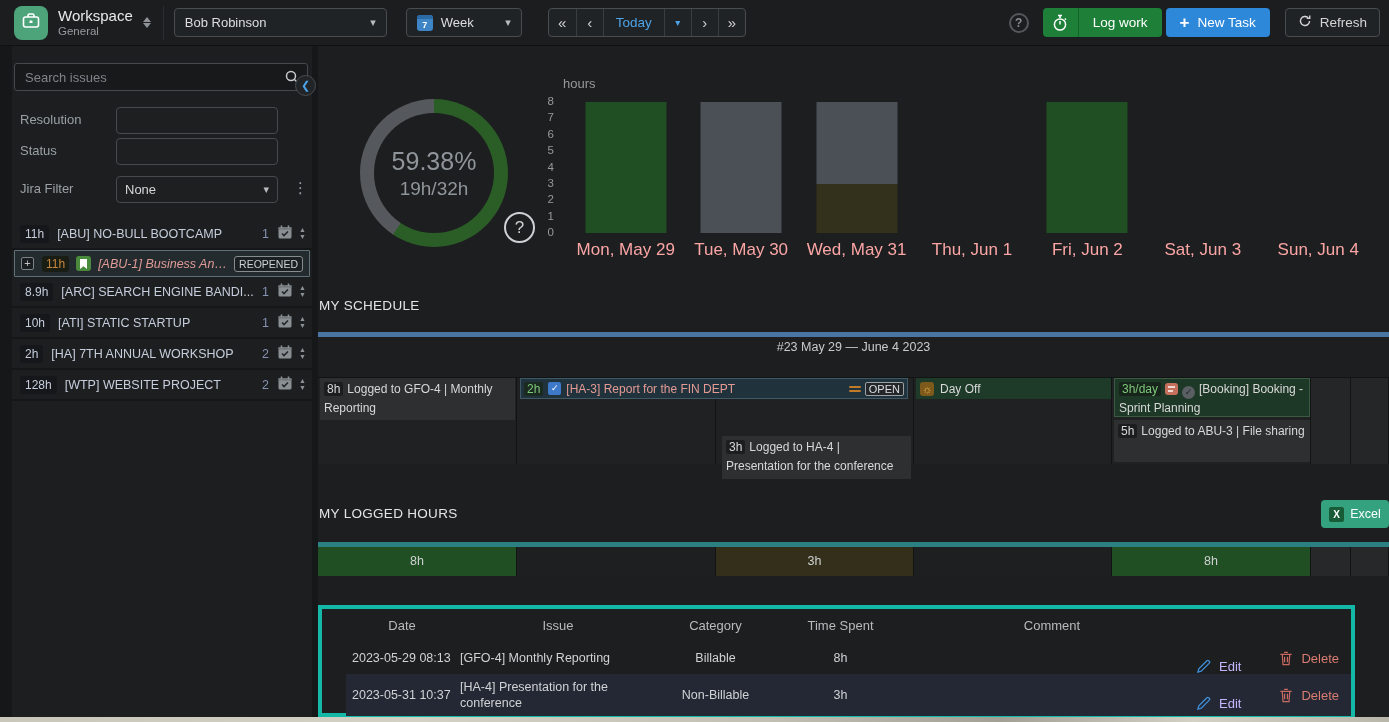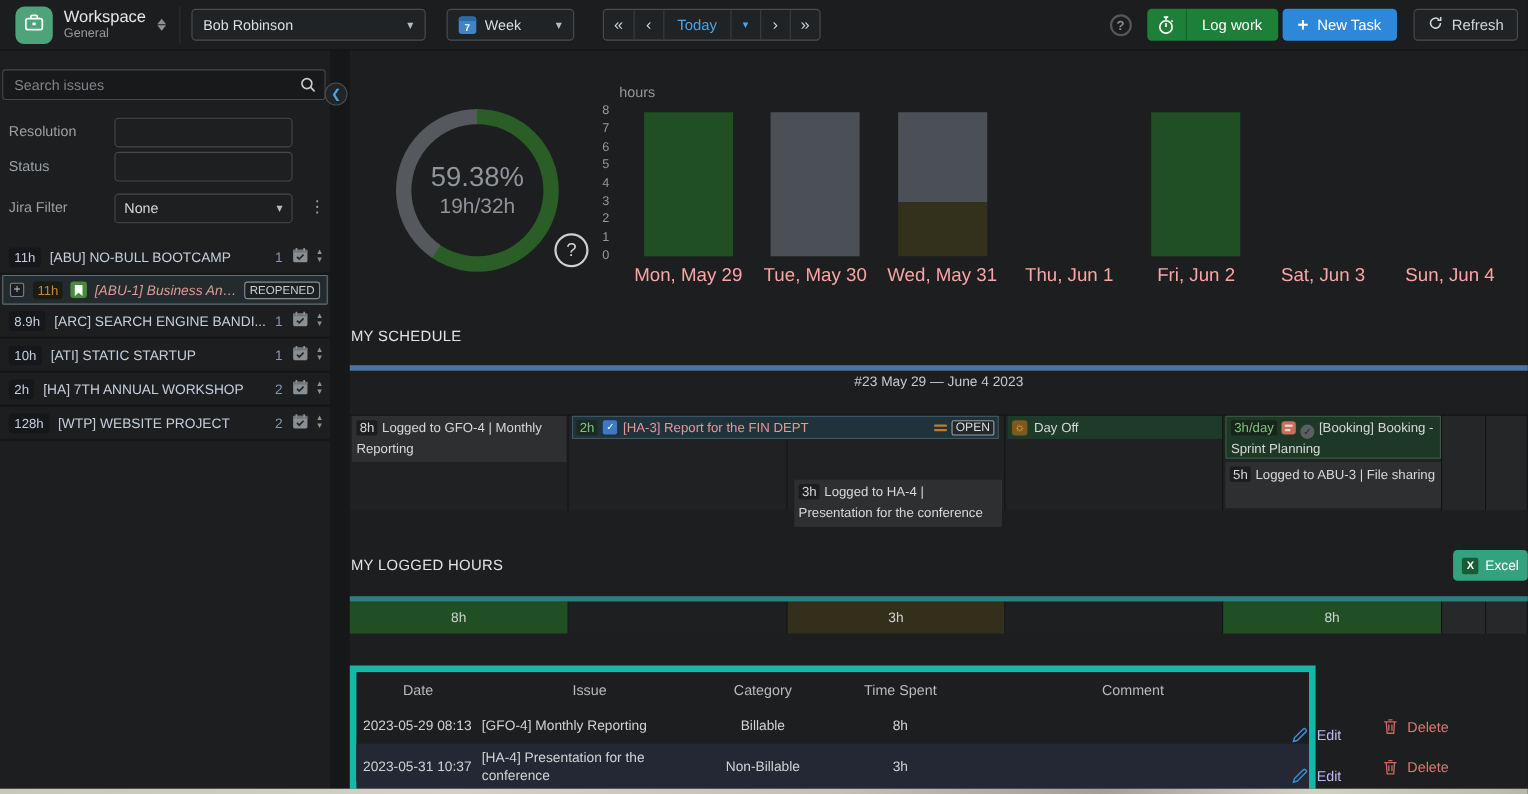--- a/index.html
+++ b/index.html
@@ -37,21 +37,21 @@
   .topbar-right{margin-left:auto;display:flex;align-items:center;margin-right:9px;}
   .help-circle{width:20px;height:20px;border-radius:50%;border:2px solid #55585b;color:#8a8d90;font-size:12px;font-weight:bold;display:flex;align-items:center;justify-content:center;margin-right:14px;cursor:pointer;}
   .logwork{height:29px;background:#1e8038;border-radius:4px;display:flex;align-items:stretch;overflow:hidden;margin-right:4px;cursor:pointer;}
   .logwork .timer-seg{width:36px;display:flex;align-items:center;justify-content:center;border-right:1px solid #14632b;}
   .logwork .label-seg{display:flex;align-items:center;padding:0 14px;color:#fff;font-size:13.5px;}
   .newtask{height:29px;background:#2e88d9;border-radius:4px;display:flex;align-items:center;padding:0 14px;color:#fff;margin-right:15px;cursor:pointer;font-size:13.5px;}
   .newtask .plus{font-size:17px;margin-right:8px;font-weight:bold;}
   .refresh{height:29px;background:#202325;border:1px solid #4a4d50;border-radius:4px;display:flex;align-items:center;padding:0 12px;color:#d5d5d5;cursor:pointer;font-size:13.5px;}
   .refresh svg{margin-right:8px;}
   
-  .sidebar{position:absolute;left:0;top:46px;width:300px;bottom:0;background:#1c1e1f;}
+  .sidebar{position:absolute;left:12px;top:46px;width:300px;bottom:0;background:#1c1e1f;}
   .search-wrap{position:absolute;left:2px;top:17px;width:294px;height:28px;}
   .search-input{width:100%;height:100%;background:#17191b;border:1px solid #45484c;border-radius:3px;color:#cfd2d5;font-size:13px;padding:0 30px 0 10px;font-family:inherit;}
   .search-input::placeholder{color:#808488;}
   .search-ic{position:absolute;right:8px;top:6px;}
   .collapse-btn{position:absolute;left:295px;top:75px;width:21px;height:21px;border-radius:50%;background:#222527;border:1px solid #4a4d50;color:#4da3e8;display:flex;align-items:center;justify-content:center;font-size:11px;cursor:pointer;z-index:5;}
   .filter-row{position:absolute;left:0;width:300px;height:27px;}
   .filter-label{position:absolute;left:8px;top:5px;color:#9aa0a4;font-size:13px;}
   .filter-input{position:absolute;left:104px;top:0;width:162px;height:27px;background:#1d1f21;border:1px solid #47494d;border-radius:4px;color:#d5d7d9;font-family:inherit;padding:0 8px;font-size:12.5px;}
   .filter-select{position:absolute;left:104px;top:0;width:162px;height:27px;background:#1d1f21;border:1px solid #47494d;border-radius:4px;display:flex;align-items:center;padding:0 8px;color:#d5d7d9;cursor:pointer;font-size:13px;}
   .kebab{position:absolute;left:281px;top:3px;color:#9aa0a6;font-size:15px;letter-spacing:0;cursor:pointer;}
@@ -118,21 +118,21 @@
   
   .excel-btn{position:absolute;left:1003px;top:454px;width:68px;height:28px;background:#35a27f;border-radius:4px;display:flex;align-items:center;justify-content:center;color:#fff;font-size:12.5px;cursor:pointer;}
   .excel-ic{width:15px;height:15px;border-radius:2px;background:#185c37;color:#fff;font-size:10px;font-weight:bold;line-height:15px;text-align:center;margin-right:6px;}
   .lh-bar-accent{position:absolute;left:0;top:496px;width:1071px;height:5px;background:#2b8181;}
   .lh-bar{position:absolute;left:0;top:501px;width:1071px;height:29px;display:grid;grid-template-columns:199px 199px 198px 198px 199px 40px 38px;}
   .lh-cell{border-right:1px solid #121314;text-align:center;line-height:29px;font-size:12.5px;color:#cfd1d3;background:#1d1f20;}
   .lh-logged{background:#1f4f23;}
   .lh-nonbillable{background:#332f1a;}
   .lh-weekend{background:#26282a;}
   
-  .wtable{position:absolute;left:0;top:559px;width:878px;height:112px;border:6px solid #14b8a6;}
+  .wtable{position:absolute;left:0;top:559px;width:1037px;height:112px;border:4px solid #14b8a6;padding-left:24px;}
   .trow{display:grid;grid-template-columns:112px 200px 115px 135px 288px 1fr;align-items:center;}
   .thead{height:33px;color:#b9babc;font-size:13px;}
   .thead div{text-align:center;}
   .trow .c-date{text-align:left;padding-left:6px;font-size:12.5px;color:#d0d2d4;}
   .trow .c-issue{text-align:left;padding-left:2px;font-size:12.5px;color:#d0d2d4;line-height:1.3;}
   .trow .c-cat,.trow .c-time{text-align:center;font-size:12.5px;color:#d0d2d4;}
   .tr1{height:32px;}
   .tr2{height:42px;background:#232834;}
   .c-actions{display:flex;justify-content:flex-end;align-items:center;gap:38px;padding-right:16px;}
   .act{display:flex;align-items:center;gap:8px;cursor:pointer;font-size:13px;}

